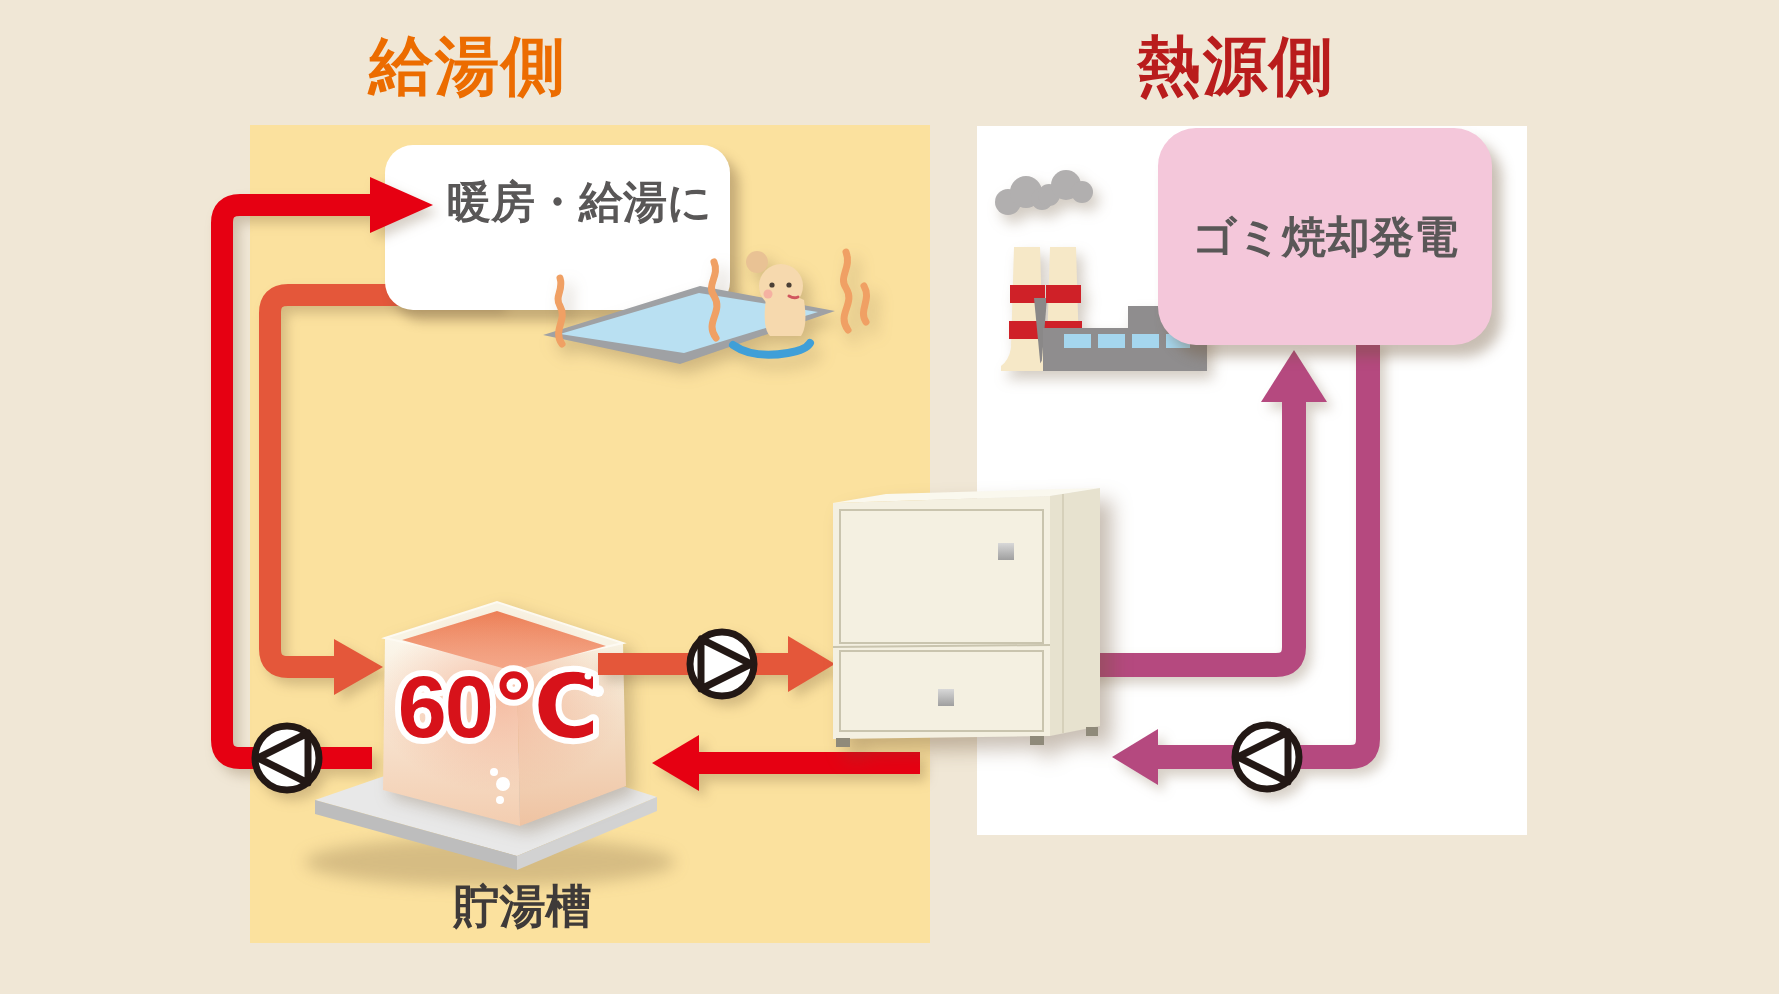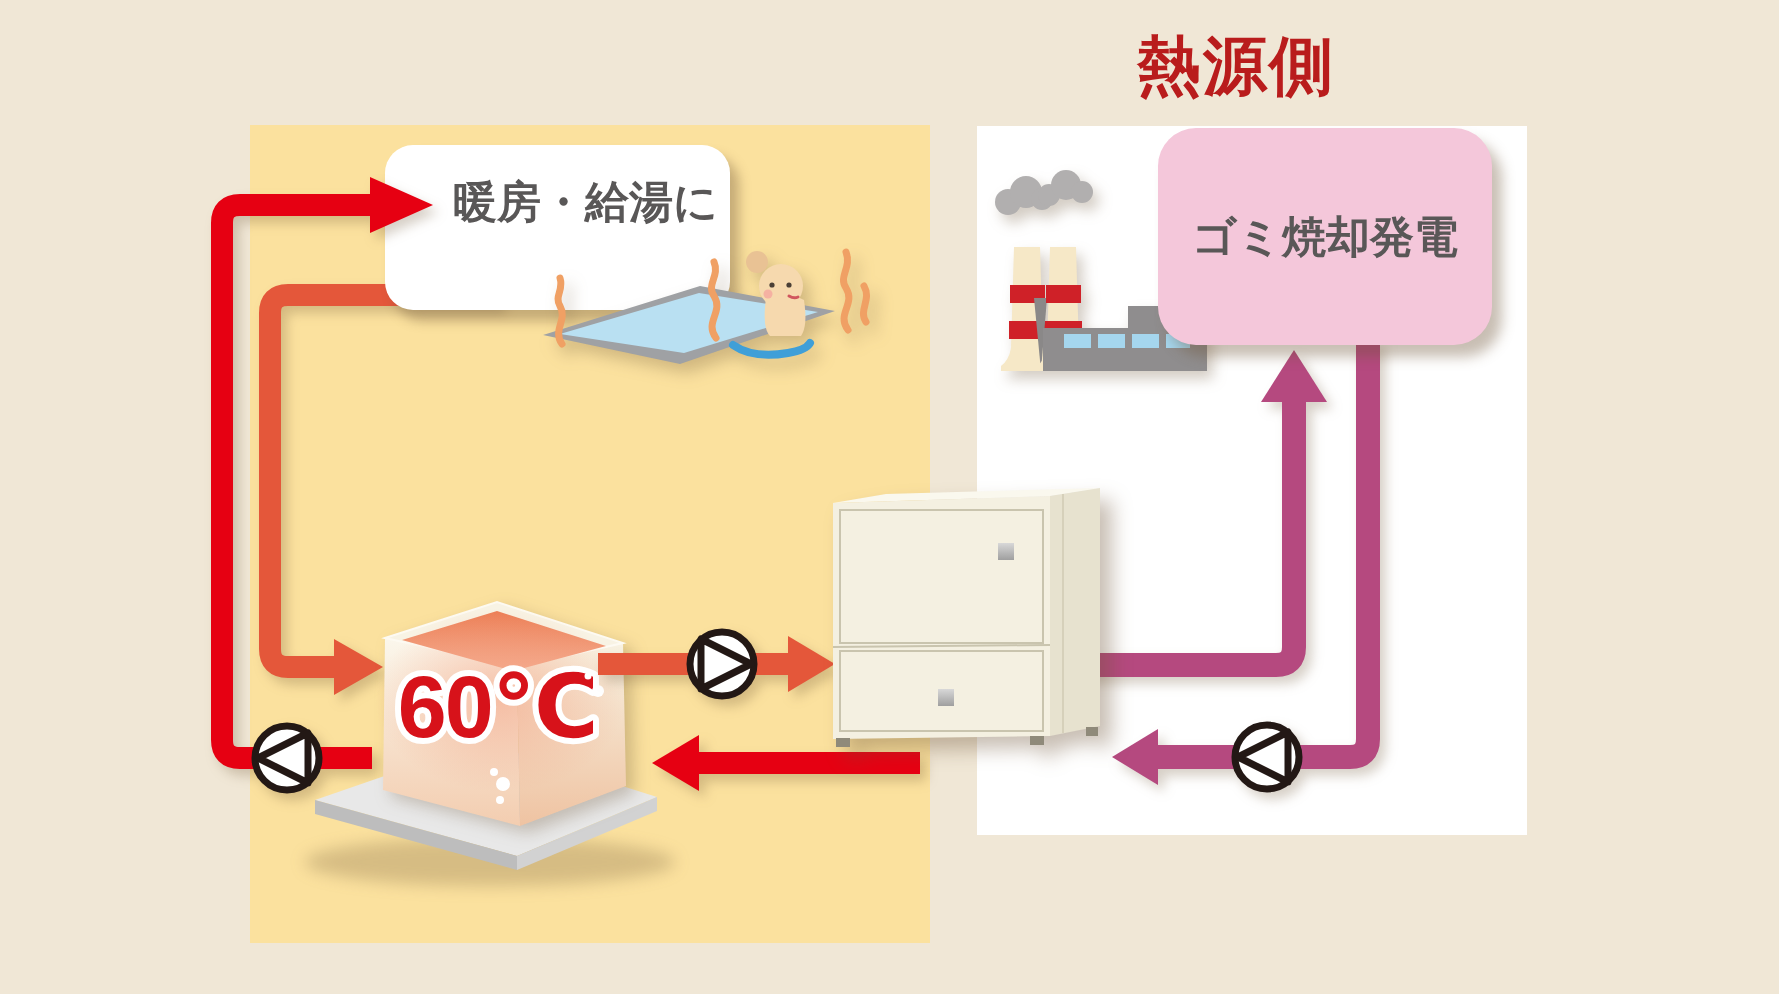--- a/index.html
+++ b/index.html
@@ -16,22 +16,22 @@
   .title{
     position:absolute;z-index:5;font-size:64px;font-weight:900;
     letter-spacing:2px;text-align:center;width:280px;top:30px;line-height:72px;
   }
   .title-left{left:328px;color:#ec6c00;}
   .title-right{left:1096px;color:#b91c1c;}
   .usebox{
     position:absolute;z-index:3;left:385px;top:145px;width:345px;height:165px;
     background:#ffffff;border-radius:28px;
     box-shadow:9px 11px 12px rgba(110,85,55,.38);
-    padding:26px 12px 0 62px;box-sizing:border-box;
-    font-size:44px;font-weight:600;color:#595757;line-height:62px;text-align:right;
+    padding:26px 4px 0 62px;box-sizing:border-box;
+    font-size:44px;font-weight:600;color:#595757;line-height:62px;
   }
   .heatbox{
     position:absolute;z-index:3;left:1158px;top:128px;width:334px;height:217px;
     background:#f4c7da;border-radius:38px;
     box-shadow:10px 12px 13px rgba(110,85,55,.38);
     display:flex;flex-direction:column;align-items:center;justify-content:center;
     font-size:44px;font-weight:600;color:#595757;line-height:60px;text-align:center;
   }
   .tank-label{
     position:absolute;z-index:5;left:440px;top:876px;width:165px;text-align:center;
@@ -210,15 +210,17 @@
       <rect x="998" y="543" width="16" height="17" fill="url(#handleGrad)"></rect>
       <rect x="938" y="689" width="16" height="17" fill="url(#handleGrad)"></rect>
       <g fill="#8f8a7a">
         <rect x="836" y="738" width="14" height="9"></rect>
         <rect x="1030" y="736" width="14" height="9"></rect>
         <rect x="1086" y="727" width="12" height="9"></rect>
       </g>
     </g>
   </svg>
 
+  <div class="title title-left">給湯側</div>
   <div class="title title-right">熱源側</div>
+  <div class="tank-label">貯湯槽</div>
 
 </div>
 
 </body></html>

